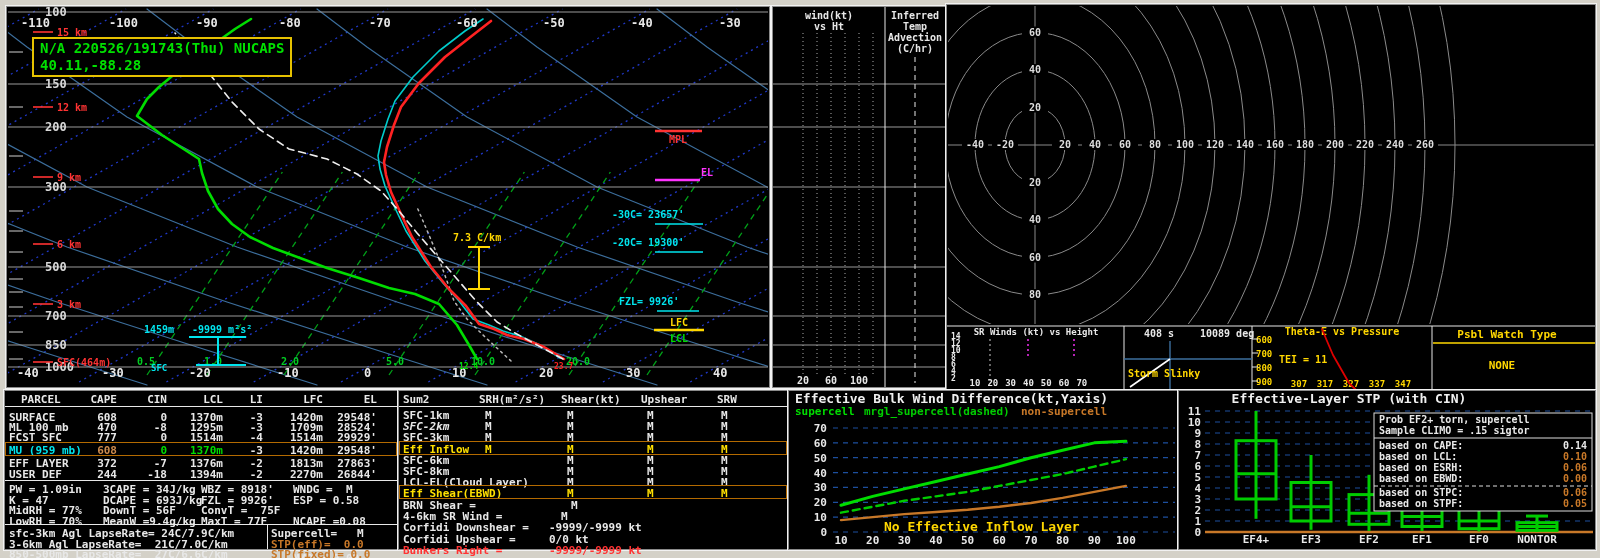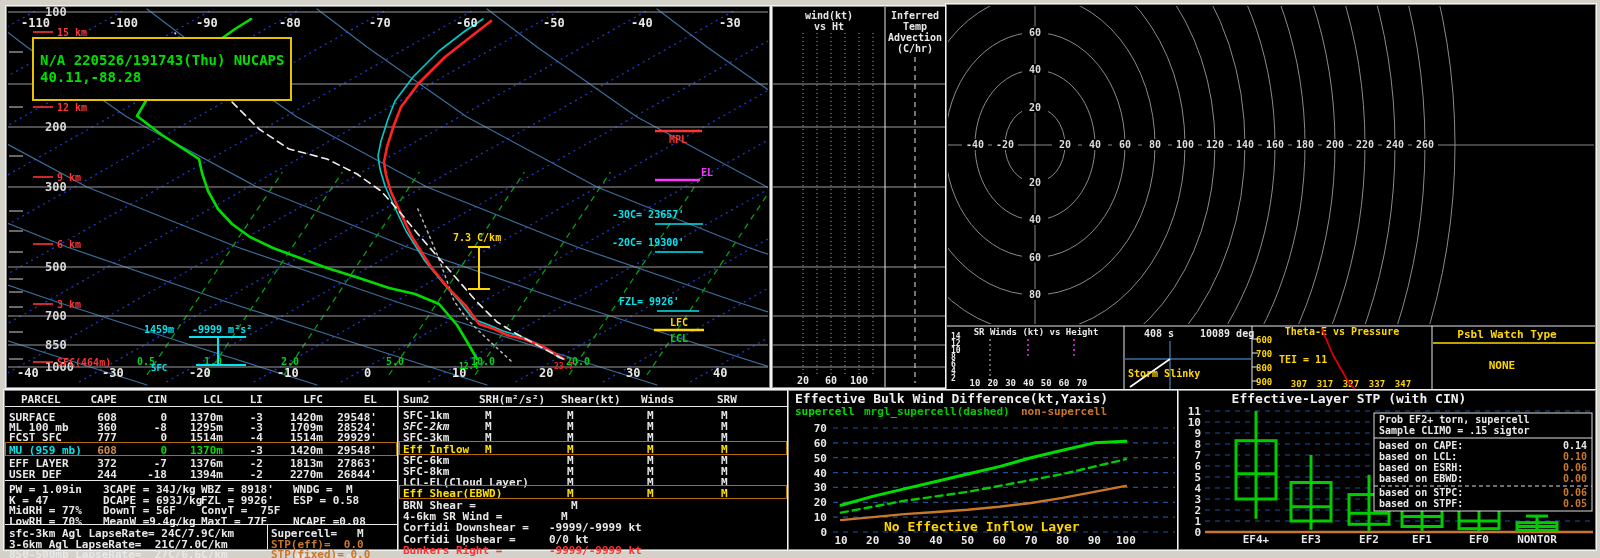--- a/index.html
+++ b/index.html
@@ -1,21 +1,21 @@
 <!DOCTYPE html>
 <html><head>
 <meta charset="utf-8">
 <style>
   html,body{margin:0;padding:0;background:#d4d1c8;}
   #app{position:relative;width:1600px;height:558px;background:#d4d1c8;overflow:hidden;
        font-family:"DejaVu Sans Mono",monospace;font-weight:bold;}
   .panel{position:absolute;background:#000;border:1px solid #8a8a8a;box-shadow:0 0 0 1px #f2f2f2;}
   svg{display:block;}
   #skewt-title-box{position:absolute;left:25px;top:30px;background:#000;border:2px solid #e6c200;
-      color:#00e000;font-size:14px;line-height:17px;padding:13px 6px;white-space:pre;}
+      color:#00e000;font-size:14px;line-height:17px;padding:1px 6px;white-space:pre;}
   .trow{position:absolute;left:0;width:100%;height:12px;font-size:11px;color:#e8e8e8;}
   .trow span{position:absolute;white-space:pre;}
   .hl{position:absolute;border:1px solid #b36a00;pointer-events:none;}
   .hdrline{position:absolute;height:1px;background:#e8e8e8;}
   .vline{position:absolute;width:1px;background:#e8e8e8;}
 </style>
 </head>
 <body>
 
 <div id="app">
@@ -323,21 +323,21 @@
         <span style="left: 4px;">SURFACE</span>
         <span style="right: 280px;">608</span>
         <span style="right: 230px;">0</span>
         <span style="right: 174px;">1370m</span>
         <span style="right: 134px;">-3</span>
         <span style="right: 74px;">1420m</span>
         <span style="right: 20px;">29548'</span>
       </div>
       <div class="trow" style="top: 30px;">
         <span style="left: 4px;">ML 100 mb</span>
-        <span style="right: 280px;">360</span>
+        <span style="right: 280px;">470</span>
         <span style="right: 230px;">-8</span>
         <span style="right: 174px;">1295m</span>
         <span style="right: 134px;">-3</span>
         <span style="right: 74px;">1709m</span>
         <span style="right: 20px;">28524'</span>
       </div>
       <div class="trow" style="top: 40px;">
         <span style="left: 4px;">FCST SFC</span>
         <span style="right: 280px;">777</span>
         <span style="right: 230px;">0</span>
@@ -418,21 +418,21 @@
       </div>
       <div class="trow" style="top: 157px;">
         <span style="left: 266px; color: rgb(200, 120, 40);">STP(fixed)= 0.0</span>
       </div>
     </div>
   <div class="panel" id="shear-panel" style="left:398px;top:390px;width:388px;height:158px;">
       <div class="trow" style="top: 2px;">
         <span style="left: 4px;">Sum2</span>
         <span style="left: 80px;">SRH(m²/s²)</span>
         <span style="left: 162px;">Shear(kt)</span>
-        <span style="left: 242px;">Winds</span>
+        <span style="left: 242px;">Upshear</span>
         <span style="left: 318px;">SRW</span>
       </div>
       <div class="hdrline" style="left: 0px; top: 15px; width: 388px;"></div>
       <div class="trow" style="top: 18px;">
         <span style="left: 4px;">SFC-1km</span>
         <span style="left: 86px;">M</span>
         <span style="left: 168px;">M</span>
         <span style="left: 248px;">M</span>
         <span style="left: 322px;">M</span>
       </div>

